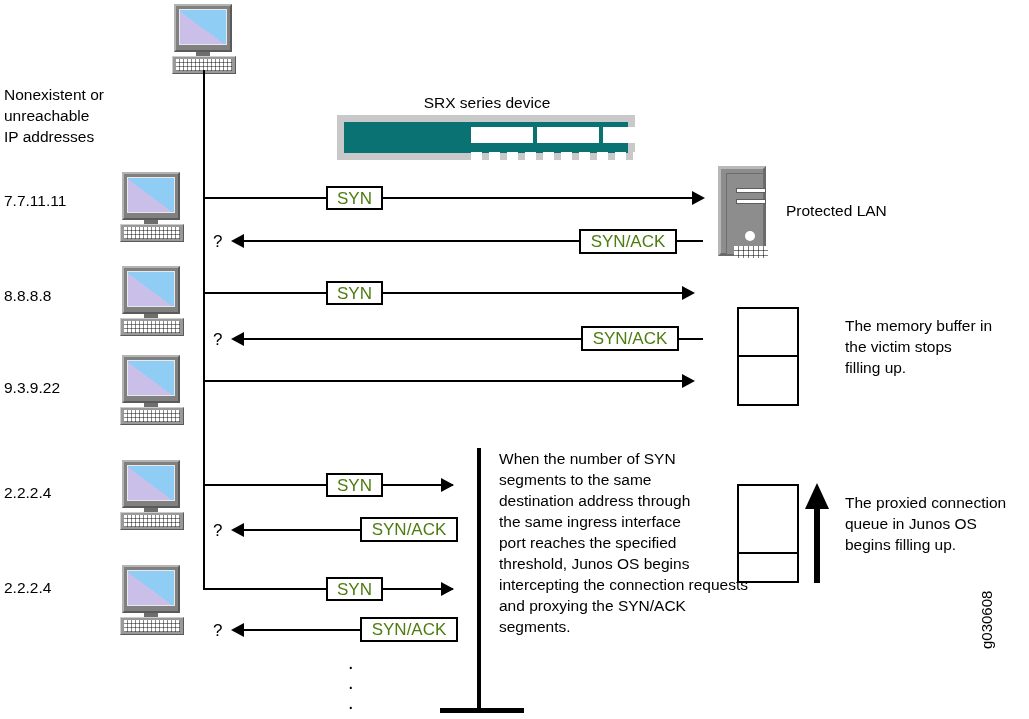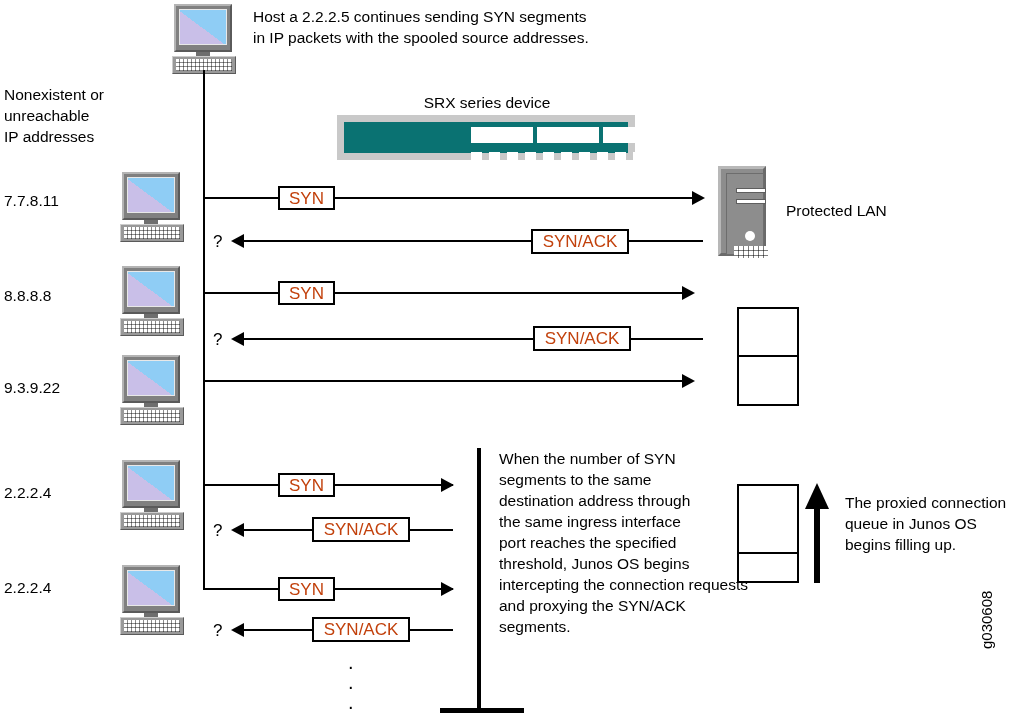--- a/index.html
+++ b/index.html
@@ -147,21 +147,22 @@
   .pktbox {
     position: absolute;
     background: #ffffff;
     border: 2px solid #000;
     box-sizing: border-box;
     font-size: 17px;
     line-height: 1;
     display: flex;
     align-items: center;
     justify-content: center;
-    color: #c2410c;
+    color: #4d7c0f;
+    margin-left: 48px;
   }
 
   
   .buffer {
     position: absolute;
     border: 2px solid #000;
     background: #ffffff;
     box-sizing: border-box;
   }
   .buffer .divider {
@@ -191,22 +192,20 @@
 IP addresses</div>
 
   <div class="pc" style="left:172px; top:4px;">
     <div class="mon-outer"></div>
     <div class="mon-screen"></div>
     <div class="neck"></div>
     <div class="kbd"></div>
     <div class="keys"></div>
   </div>
 
-  <div class="abs txt" style="left:253px; top:6px; width:420px;">Host a 2.2.2.5 continues sending SYN segments
-in IP packets with the spooled source addresses.</div>
 
   <div class="abs txt" style="left:337px; top:92px; width:300px; text-align:center; font-size:15.5px;">SRX series device</div>
 
   <div class="srx-shell" style="left:337px; top:115px; width:298px; height:45px;">
     <div class="srx-body">
       <div class="srx-bigport" style="left:127px; top:5px; width:62px;"></div>
       <div class="srx-bigport" style="left:193px; top:5px; width:62px;"></div>
       <div class="srx-bigport" style="left:259px; top:5px; width:62px;"></div>
       <div class="srx-bigport" style="left:325px; top:5px; width:62px;"></div>
 
@@ -229,21 +228,21 @@
 
   <div class="vline" style="left:203px; top:70px; height:520px;"></div>
 
   <div class="pc" style="left:120px; top:172px;">
     <div class="mon-outer"></div>
     <div class="mon-screen"></div>
     <div class="neck"></div>
     <div class="kbd"></div>
     <div class="keys"></div>
   </div>
-  <div class="abs label-ip" style="left:4px; top:190px;">7.7.8.11</div>
+  <div class="abs label-ip" style="left:4px; top:190px;">7.7.11.11</div>
 
   <div class="pc" style="left:120px; top:266px;">
     <div class="mon-outer"></div>
     <div class="mon-screen"></div>
     <div class="neck"></div>
     <div class="kbd"></div>
     <div class="keys"></div>
   </div>
   <div class="abs label-ip" style="left:4px; top:285px;">8.8.8.8</div>
 
@@ -338,20 +337,23 @@
 the same ingress interface
 port reaches the specified
 threshold, Junos OS begins
 intercepting the connection requests
 and proxying the SYN/ACK
 segments.</div>
 
   <div class="buffer" style="left:737px; top:307px; width:62px; height:99px;">
     <div class="divider" style="top:46px;"></div>
   </div>
+  <div class="abs txt" style="left:845px; top:315px; width:185px;">The memory buffer in
+the victim stops
+filling up.</div>
 
   <div class="buffer" style="left:737px; top:484px; width:62px; height:99px;">
     <div class="divider" style="top:66px;"></div>
   </div>
   <div class="vline" style="left:814px; top:505px; height:78px; width:6px;"></div>
   <div class="arrow-up" style="left:805px; top:483px;"></div>
   <div class="abs txt" style="left:845px; top:492px; width:200px;">The proxied connection
 queue in Junos OS
 begins filling up.</div>
 

